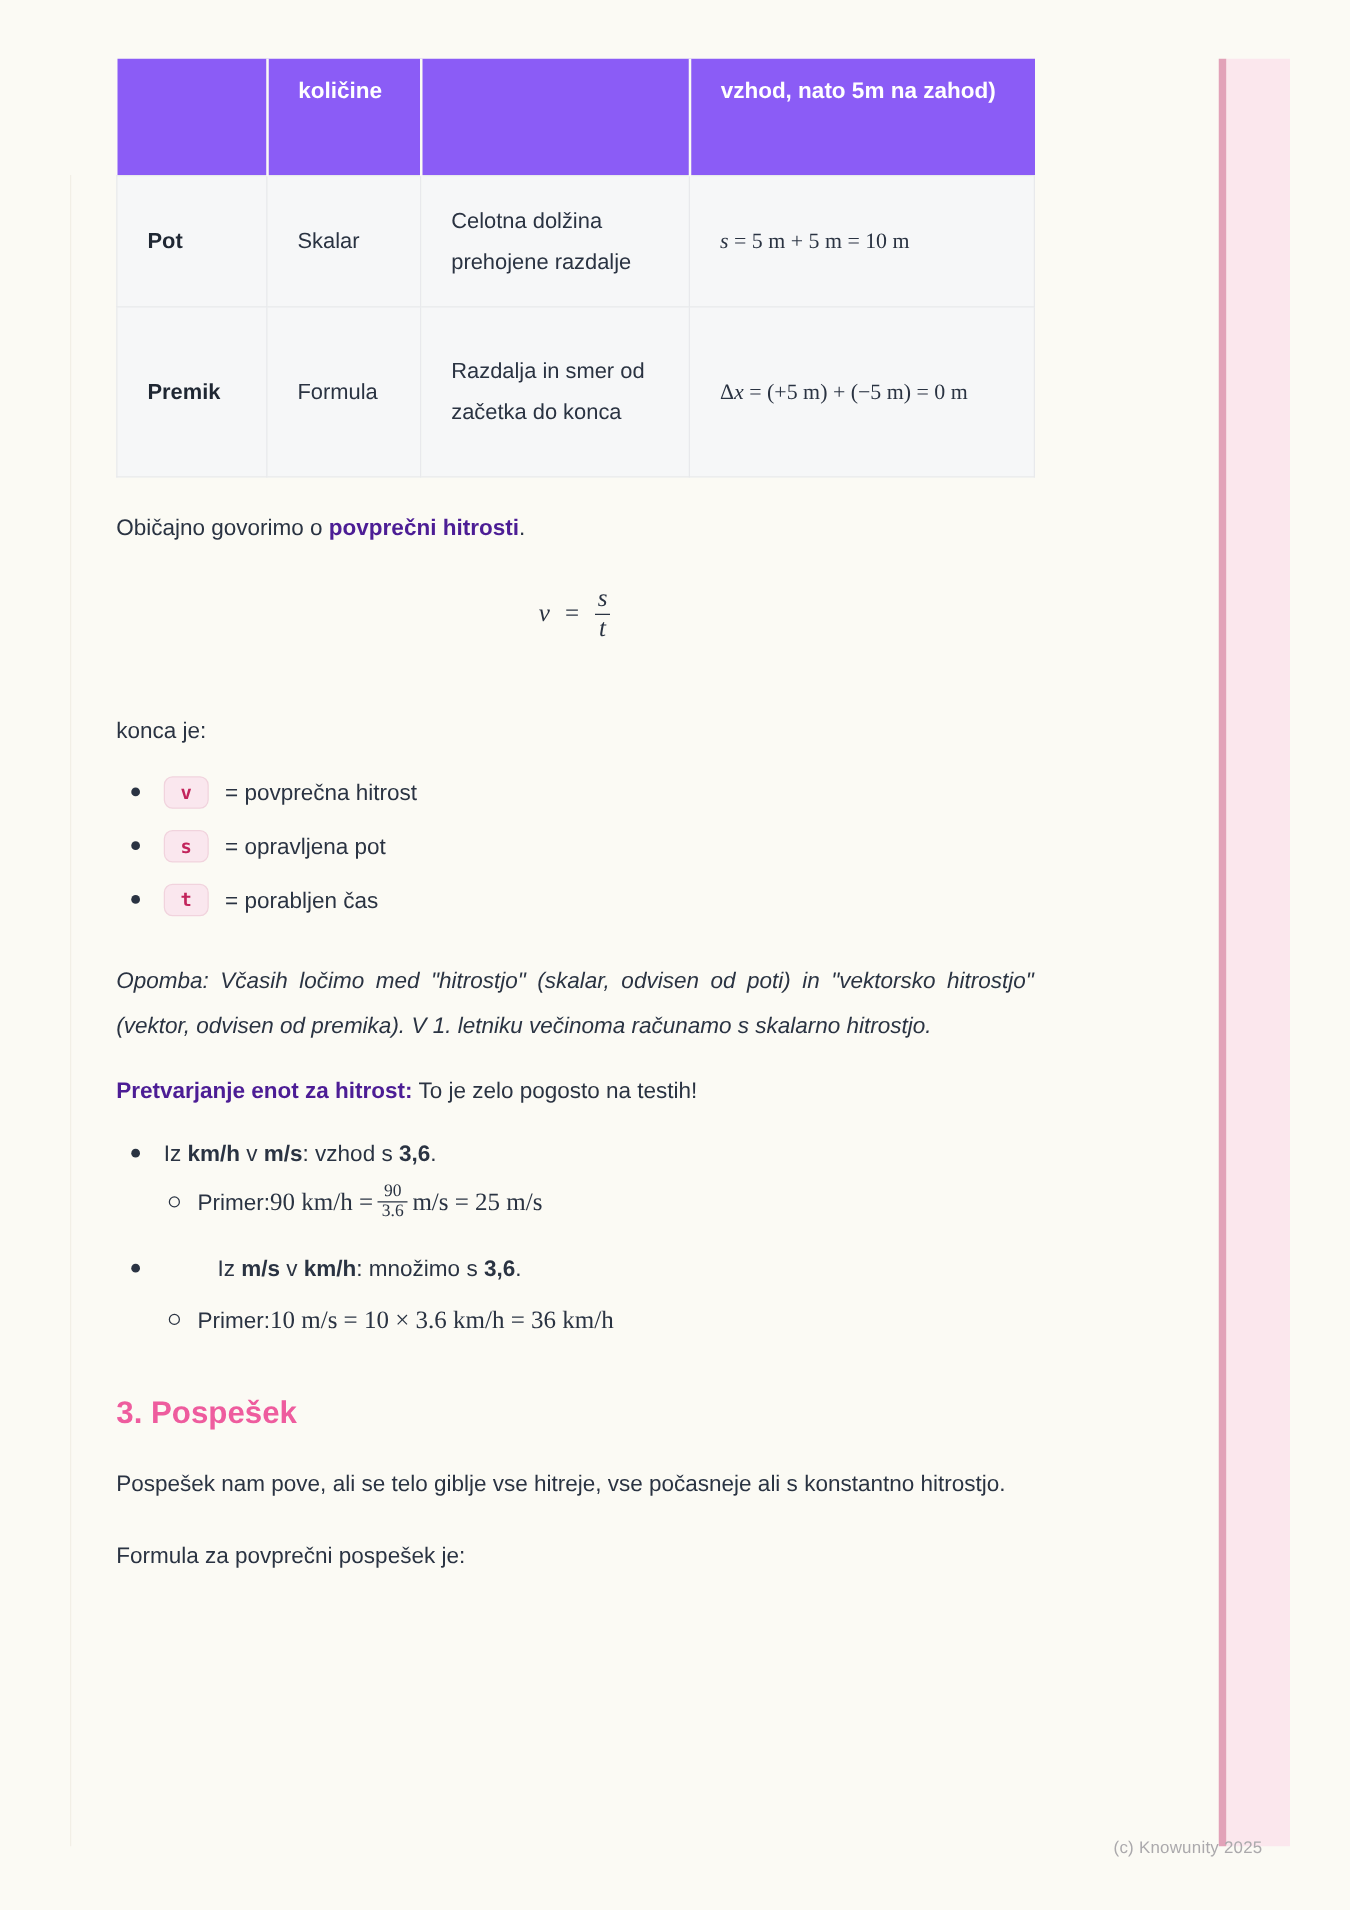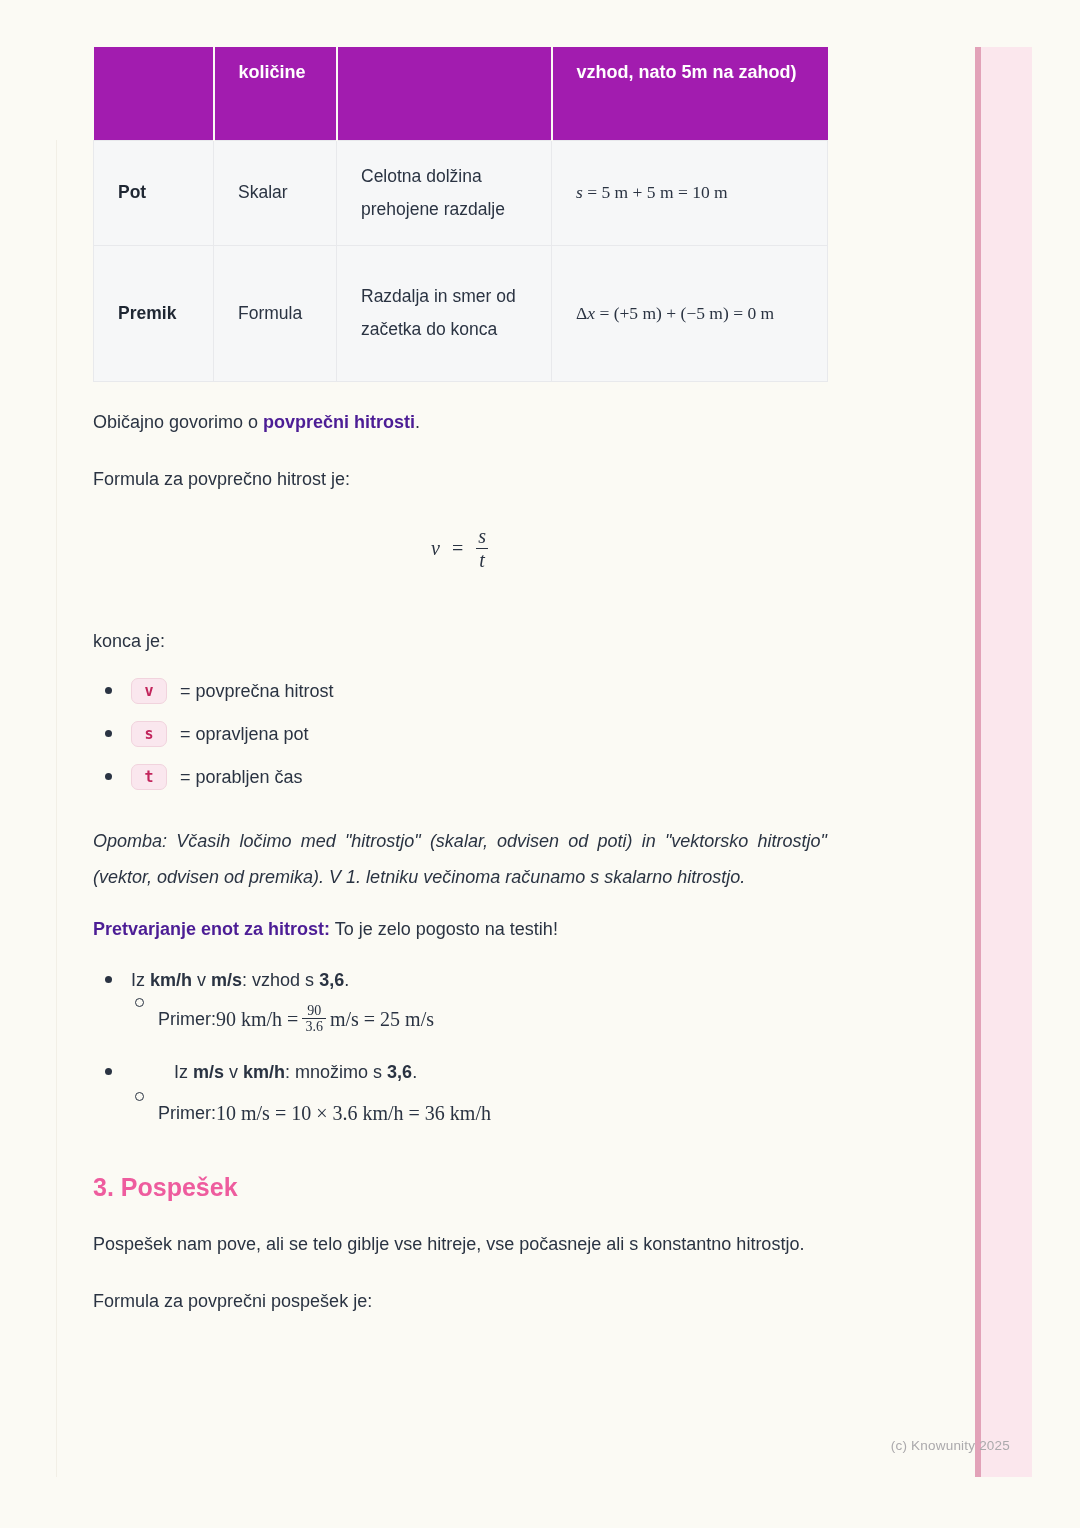--- a/index.html
+++ b/index.html
@@ -16,21 +16,21 @@
   
   .stripe-panel { position: absolute; left: 981px; top: 47px; width: 51px; height: 1430px; background: #FBE7ED; z-index: 1; }
   .stripe-line  { position: absolute; left: 975px; top: 47px; width: 6px;  height: 1430px; background: #E2A2B8; z-index: 2; }
   .left-hairline { position: absolute; left: 56px; top: 140px; width: 1px; height: 1337px; background: #F2EFE6; z-index: 1; }
 
   .content { position: absolute; left: 93px; top: 0; width: 734px; z-index: 3; }
 
   
   table.cmp { width: 734px; border-collapse: collapse; table-layout: fixed; margin-top: 47px; }
   table.cmp thead th {
-    background: #a21caf; color: #FFFFFF; font-weight: 700; font-size: 18px;
+    background: #8b5cf6; color: #FFFFFF; font-weight: 700; font-size: 18px;
     text-align: left; vertical-align: top; line-height: 34px;
     padding: 8px 14px 8px 24px; height: 93px;
     border-right: 2px solid #FBFAF4;
   }
   table.cmp thead th:last-child { border-right: none; }
   table.cmp tbody td {
     background: #F6F7F8; border: 1px solid #E8E9EC;
     font-size: 17.5px; line-height: 33px; vertical-align: middle;
     padding: 12px 14px 12px 24px;
   }
@@ -68,28 +68,28 @@
   .li { display: flex; align-items: center; margin-top: 15px; }
   .li:first-child { margin-top: 0; }
   .li .dot { width: 7px; height: 7px; border-radius: 50%; background: #2A3342; margin: 0 19px 0 12px; flex: 0 0 auto; }
   .li .li-text { font-size: 18px; line-height: 28px; }
   .badge {
     display: inline-block; min-width: 36px; text-align: center;
     font-family: "DejaVu Sans Mono", monospace; font-weight: 700; font-size: 15px;
     color: #C2255C; background: #FAE7EE; border: 1px solid #F1D3DD; border-radius: 7px;
     padding: 3px 8px; margin-right: 13px;
   }
-  .li2 { display: flex; align-items: flex-start; margin: 6px 0 0 42px; }
+  .li2 { display: flex; align-items: center; margin: 6px 0 0 42px; }
   .li2.tall { margin-top: 4px; }
   .li2 .circle { width: 9px; height: 9px; border: 1.6px solid #2A3342; border-radius: 50%; margin-right: 14px; flex: 0 0 auto; }
   .li2 .li-text { font-size: 18px; line-height: 42px; display: inline-flex; align-items: center; flex-wrap: wrap; }
   .li2 .math { font-size: 20px; display: inline-flex; align-items: center; }
   .gap-before-item2 { margin-top: 18px; gap: 43px; }
 
-  .footer { position: absolute; right: 70px; top: 1438px; color: #ABA9AC; font-size: 13.5px; letter-spacing: 0.2px; z-index: 5; }
+  .footer { position: absolute; right: 70px; top: 1470px; color: #ABA9AC; font-size: 13.5px; letter-spacing: 0.2px; z-index: 5; }
 </style>
 </head>
 <body>
 
 <div class="stripe-panel"></div>
 <div class="stripe-line"></div>
 <div class="left-hairline"></div>
 
 <div class="content">
 
@@ -120,21 +120,20 @@
         <td>Formula</td>
         <td>Razdalja in smer od začetka do konca</td>
         <td class="math"><span>Δ</span><span class="mvar">x</span><span> = (+5 m) + (−5 m) = 0 m</span></td>
       </tr>
     </tbody>
   </table>
 
 
   <p class="p"><span>Običajno govorimo o </span><b>povprečni hitrosti</b><span>.</span></p>
 
-  <p class="p lead">Formula za povprečno hitrost je:</p>
 
   <div class="formula-row">
     <span class="math formula-math">
       <span class="mvar">v</span>
       <span class="eq">=</span>
       <span class="frac">
         <span class="num mvar">s</span>
         <span class="den mvar">t</span>
       </span>
     </span>

